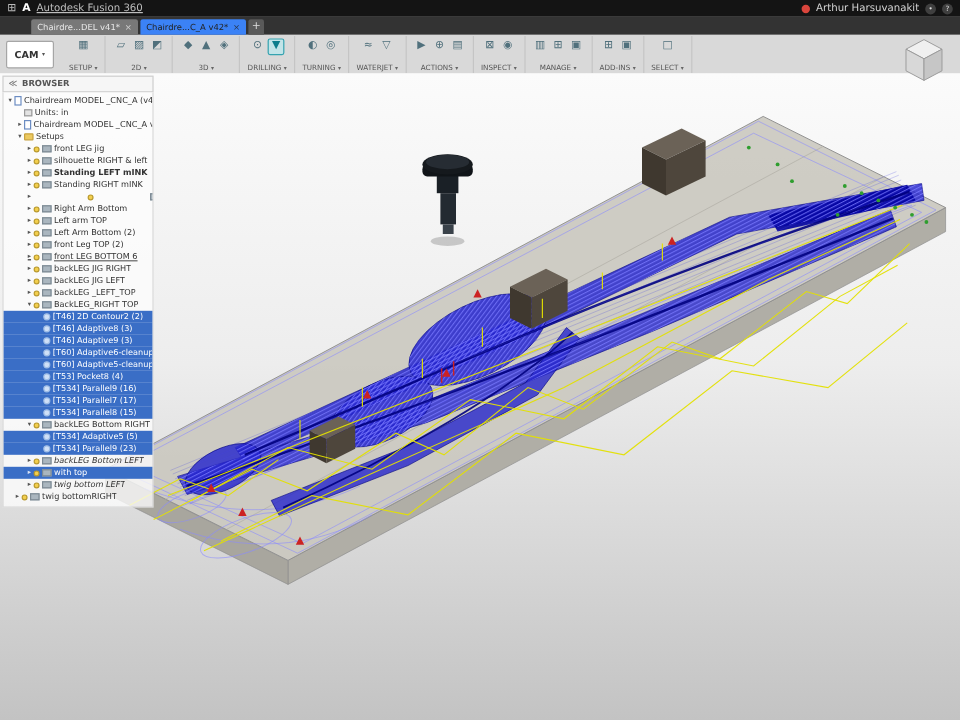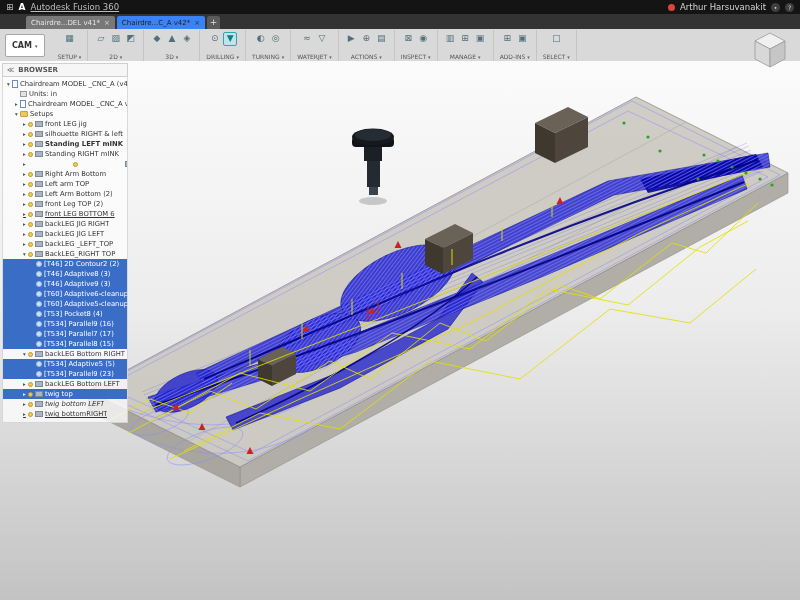--- a/index.html
+++ b/index.html
@@ -507,39 +507,39 @@
           <div class="trow sel" style="padding-left: 26px;">
             <span class="arrow"></span>
             <span class="tic tic-op"></span>
             <span class="tlabel">[T534] Adaptive5 (5)</span>
           </div>
           <div class="trow sel" style="padding-left: 26px; text-align: right;">
             <span class="arrow"></span>
             <span class="tic tic-op"></span>
             <span class="tlabel">[T534] Parallel9 (23)</span>
           </div>
-          <div class="trow" style="padding-left: 18px;">
+          <div class="trow" style="padding-left: 18px; font-style: italic;">
             <span class="arrow">▸</span>
             <span class="bulb"></span>
             <span class="tic tic-setup"></span>
             <span class="tlabel">backLEG Bottom LEFT</span>
           </div>
           <div class="trow sel" style="padding-left: 18px;">
             <span class="arrow">▸</span>
             <span class="bulb"></span>
             <span class="tic tic-setup"></span>
-            <span class="tlabel">twig top</span>
+            <span class="tlabel">with top</span>
           </div>
           <div class="trow" style="padding-left: 18px; font-style: italic;">
             <span class="arrow">▸</span>
             <span class="bulb"></span>
             <span class="tic tic-setup"></span>
             <span class="tlabel">twig bottom LEFT</span>
           </div>
-          <div class="trow" style="padding-left: 18px; text-decoration: underline;">
+          <div class="trow" style="padding-left: 8px;">
             <span class="arrow">▸</span>
             <span class="bulb"></span>
             <span class="tic tic-setup"></span>
             <span class="tlabel">twig bottomRIGHT</span>
           </div>
         </div>
     </div>
   </div>
 
   <div class="viewcube">

